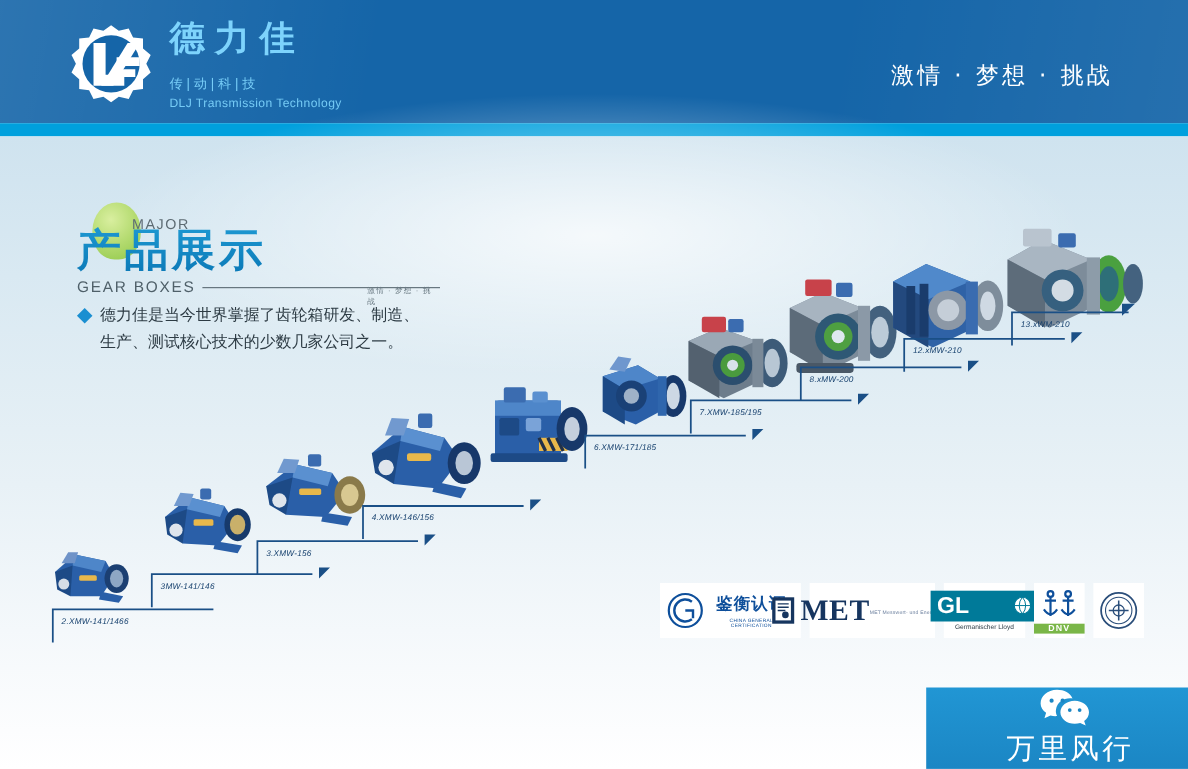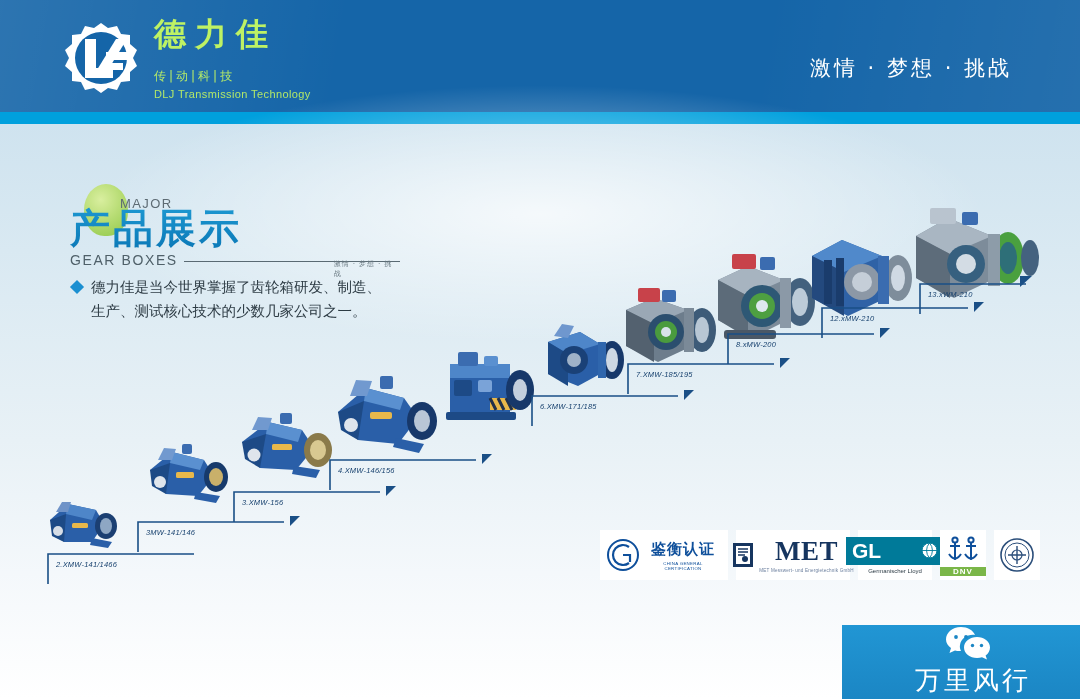--- a/index.html
+++ b/index.html
@@ -7,21 +7,21 @@
   .page{position:relative;width:1080px;height:699px;background:#ffffff;overflow:hidden;}
 
   
   .header{position:absolute;left:0;top:0;width:1080px;height:112px;background:#1565a8;}
   .header-accent{position:absolute;left:0;top:112px;width:1080px;height:12px;background:#00a0dd;}
   .header-shine{position:absolute;left:0;top:0;width:1080px;height:112px;
     background:linear-gradient(100deg,rgba(255,255,255,.10) 0%,rgba(255,255,255,0) 32%,rgba(255,255,255,0) 70%,rgba(255,255,255,.07) 100%);}
 
   .logo-wrap{position:absolute;left:62px;top:18px;display:flex;align-items:center;}
   .logo-mark{position:relative;width:78px;height:78px;flex:0 0 auto;}
-  .logo-text{margin-left:14px;color:#bef264;}
+  .logo-text{margin-left:14px;color:#7dd3fc;}
   .logo-cn{font-size:32px;letter-spacing:9px;font-weight:700;line-height:1.05;font-family:"DejaVu Sans",sans-serif;}
   .logo-sub{font-size:12px;letter-spacing:3px;margin-top:16px;opacity:.95;font-family:"DejaVu Sans",sans-serif;}
   .logo-en{font-size:11px;letter-spacing:.4px;margin-top:3px;opacity:.92;}
 
   .slogan{position:absolute;right:68px;top:54px;color:#ffffff;font-size:21px;letter-spacing:3px;
           font-family:"DejaVu Sans",sans-serif;}
 
   
   .stage{position:absolute;left:0;top:124px;width:1080px;height:575px;
      background:linear-gradient(180deg,#cfe3ef 0%,#d9e9f2 22%,#e8f1f6 55%,#f4f8fb 78%,#ffffff 100%);}
@@ -386,21 +386,21 @@
       </div>
     </div>
 
     <div class="cert cert-met">
       <svg width="22" height="28" viewBox="0 0 22 28" style="flex:0 0 auto">
         <rect x="1" y="2" width="20" height="24" fill="#16355f"></rect>
         <rect x="4" y="5" width="14" height="18" fill="#ffffff"></rect>
         <path d="M6 8 h10 M6 11 h10 M6 14 h7" stroke="#16355f" stroke-width="1.3"></path>
         <circle cx="13" cy="18" r="3" fill="#16355f"></circle>
       </svg>
-      <div style="margin-left:5px;display:flex;flex-direction:column;align-items:center;">
+      <div style="margin-left:5px;display:flex;flex-direction:row;align-items:center;">
         <div class="met-word">MET</div>
         <div class="met-sub">MET Messwert- und Energietechnik GmbH</div>
       </div>
     </div>
 
     <div class="cert cert-gl" style="flex-direction:column;">
       <div class="gl-box">
         <span>GL</span>
         <svg width="17" height="17" viewBox="0 0 17 17" style="margin-left:1px">
           <circle cx="8.5" cy="8.5" r="7.5" fill="#ffffff"></circle>

